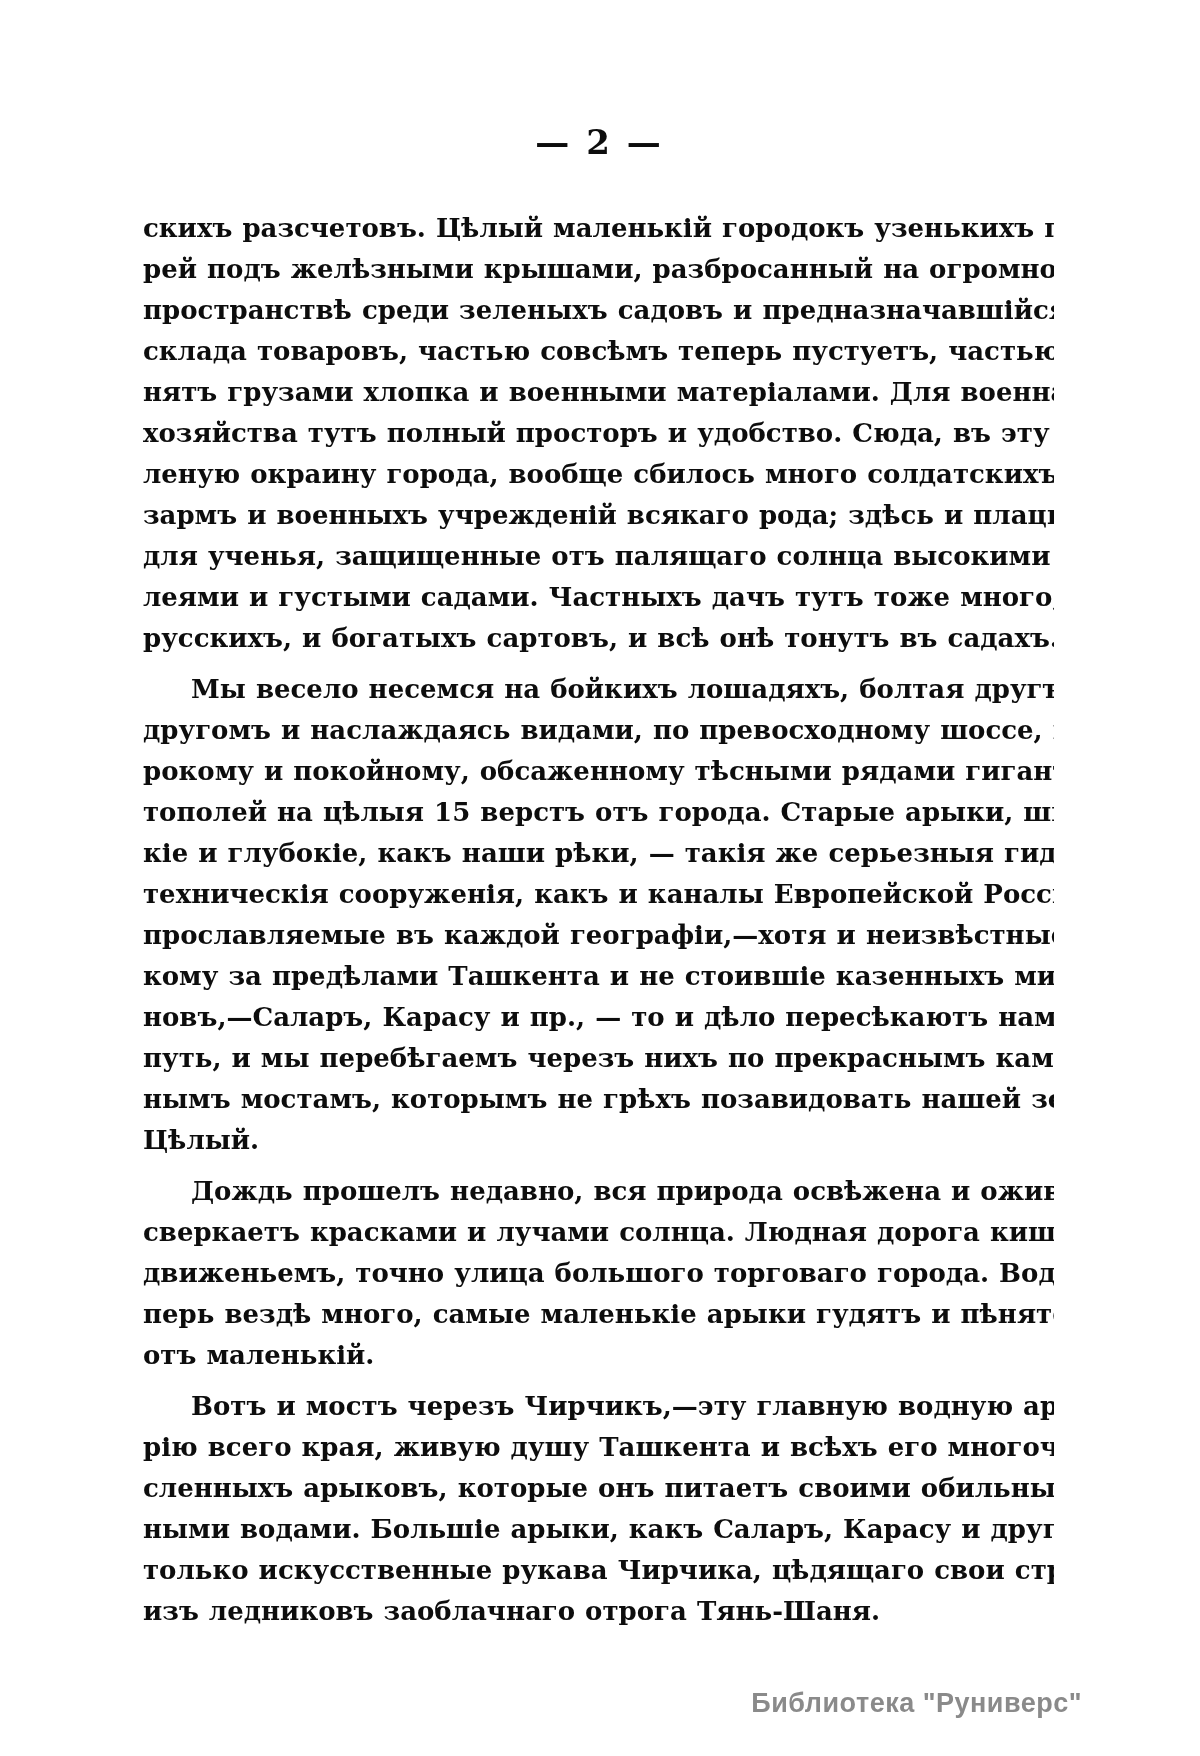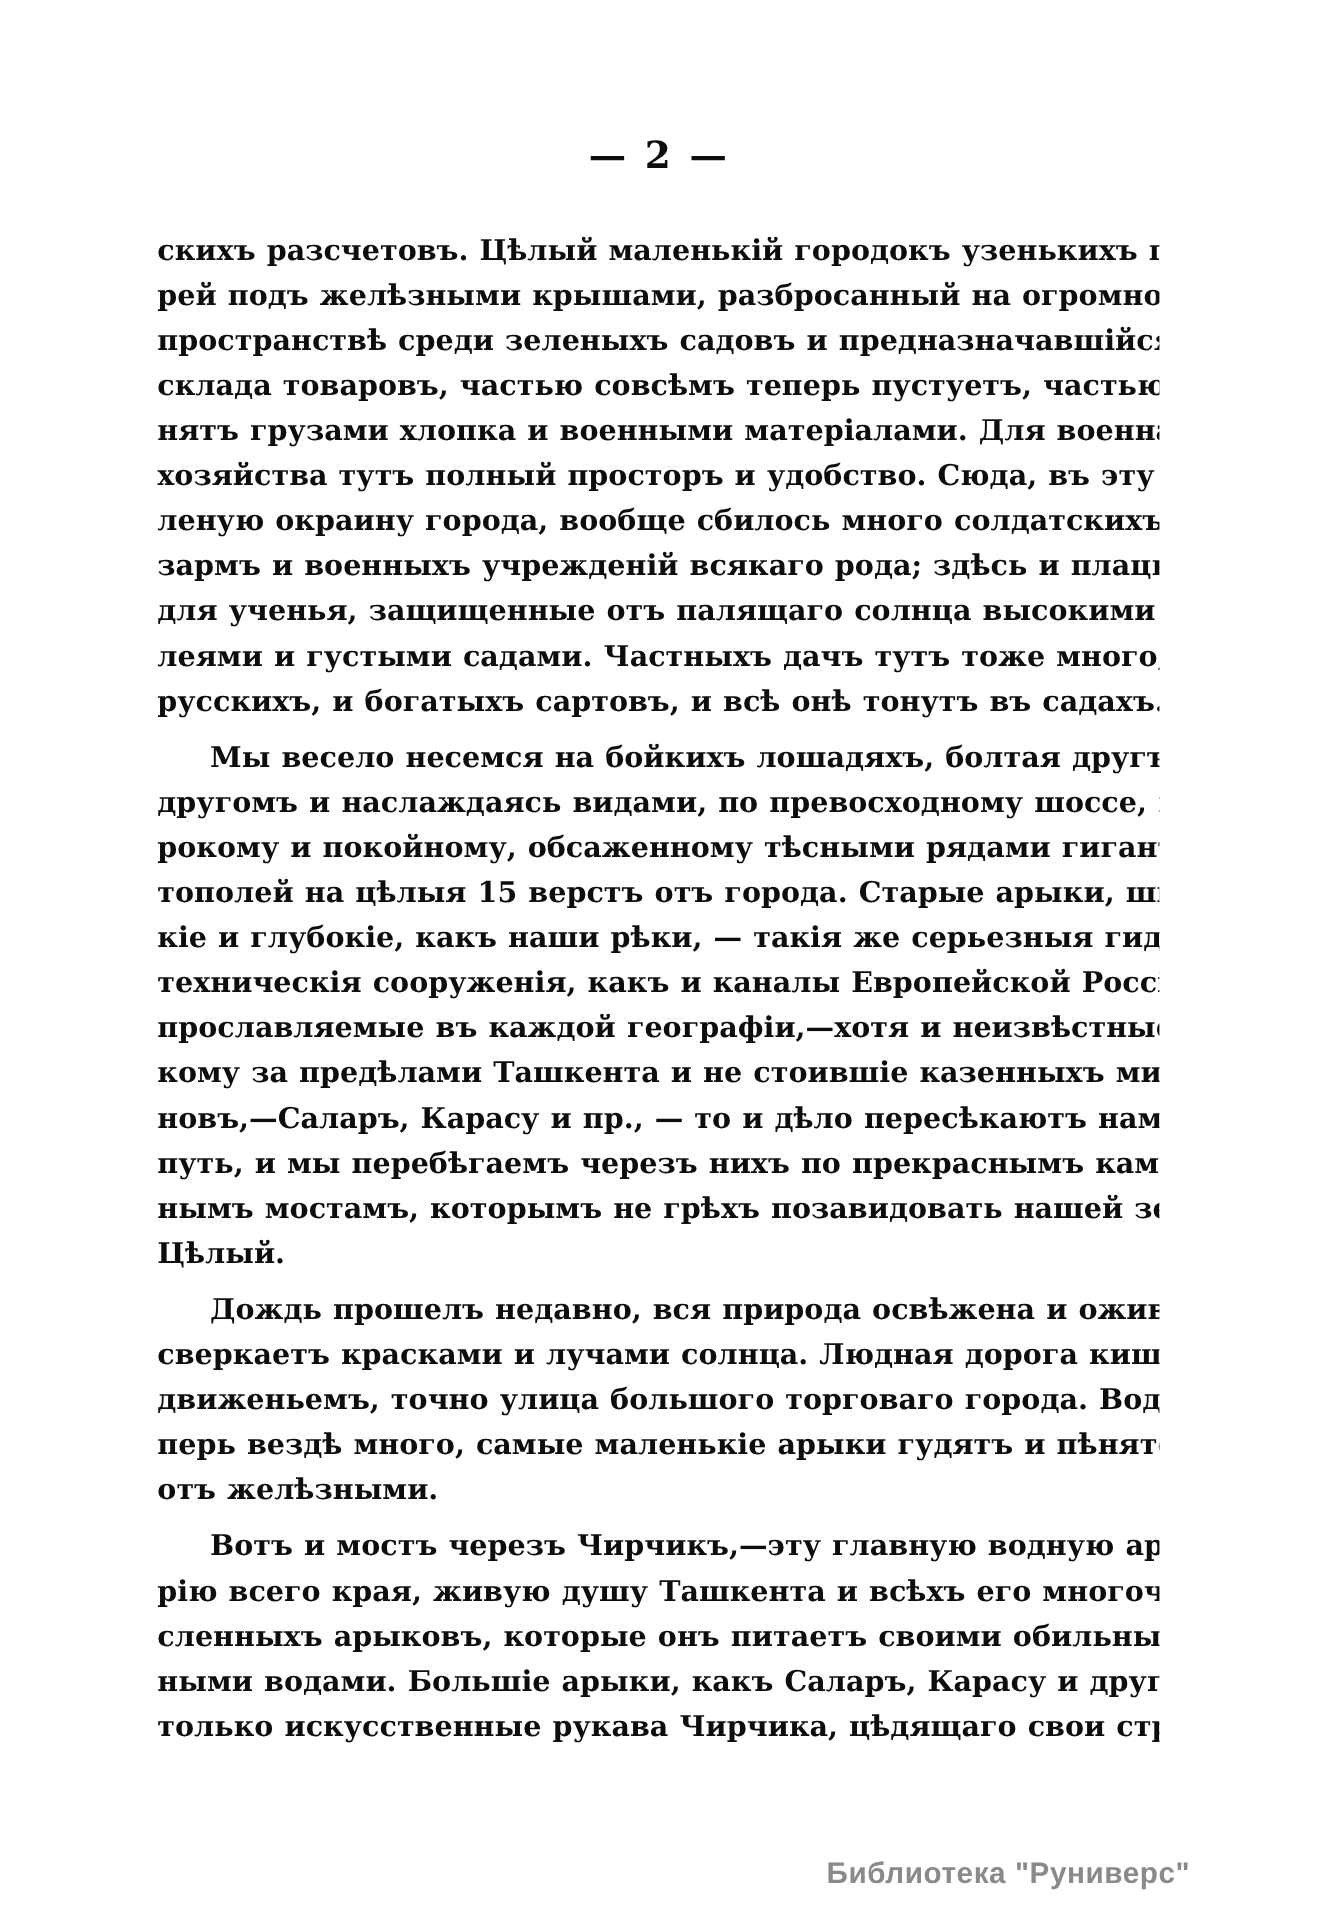--- a/index.html
+++ b/index.html
@@ -99,28 +99,29 @@
       <div class="line">путь, и мы перебѣгаемъ черезъ нихъ по прекраснымъ камен-</div>
       <div class="line">нымъ мостамъ, которымъ не грѣхъ позавидовать нашей земской</div>
       <div class="line final">Цѣлый.</div>
     </div>
 
     <div class="para">
       <div class="line indent">Дождь прошелъ недавно, вся природа освѣжена и оживлена,</div>
       <div class="line">сверкаетъ красками и лучами солнца. Людная дорога кишитъ</div>
       <div class="line">движеньемъ, точно улица большого торговаго города. Воды те-</div>
       <div class="line">перь вездѣ много, самые маленькіе арыки гудятъ и пѣнятся</div>
-      <div class="line final">отъ желѣзными.</div>
+      <div class="line final">отъ маленькій.</div>
     </div>
 
     <div class="para">
       <div class="line indent">Вотъ и мостъ черезъ Чирчикъ,—эту главную водную арте-</div>
       <div class="line">рію всего края, живую душу Ташкента и всѣхъ его многочи-</div>
       <div class="line">сленныхъ арыковъ, которые онъ питаетъ своими обильными гор-</div>
       <div class="line">ными водами. Большіе арыки, какъ Саларъ, Карасу и другіе,</div>
       <div class="line">только искусственные рукава Чирчика, цѣдящаго свои струи</div>
+      <div class="line final">изъ ледниковъ заоблачнаго отрога Тянь-Шаня.</div>
     </div>
 
   </div>
 
   <div class="watermark">Библиотека "Руниверс"</div>
 
 </div>
 
 </body></html>

